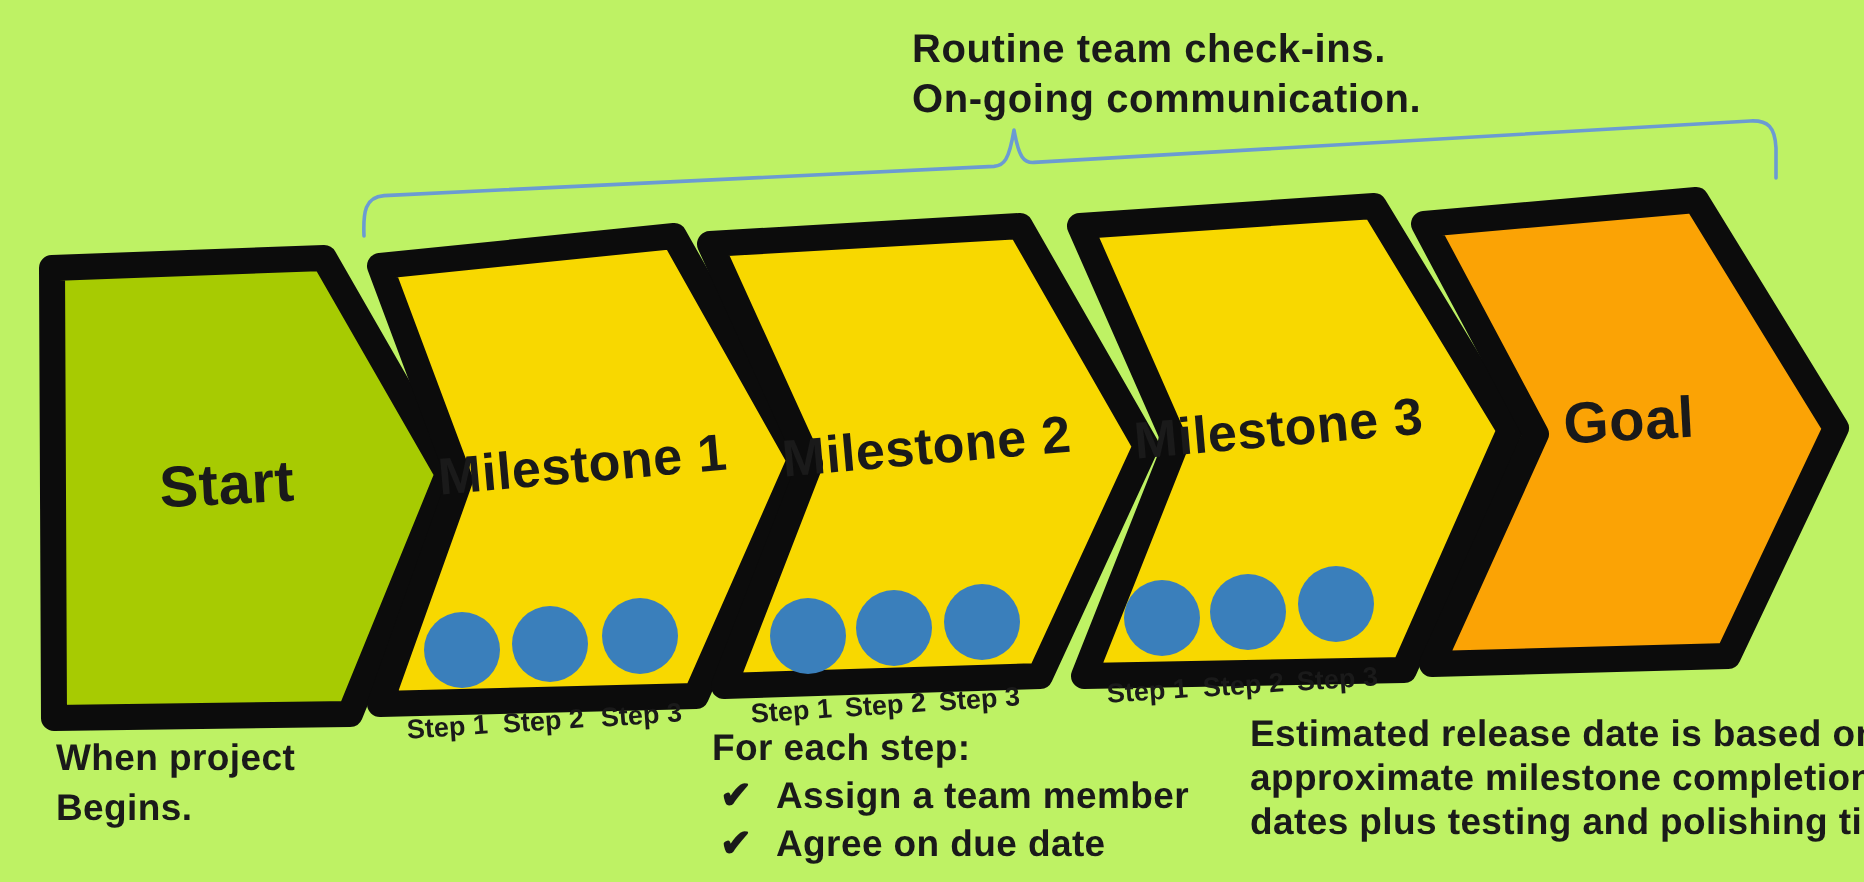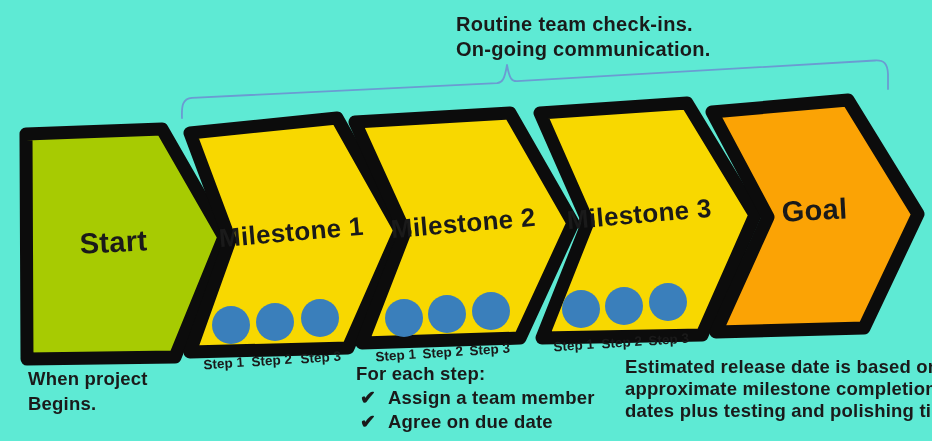--- a/index.html
+++ b/index.html
@@ -4,21 +4,21 @@
 <style>
   html, body {
     margin: 0;
     padding: 0;
     background: #ffffff;
   }
   .canvas {
     position: relative;
     width: 932px;
     height: 441px;
-    background: #5eead4;
+    background: #bef264;
     overflow: hidden;
     font-family: "Liberation Sans", sans-serif;
   }
   svg text {
     fill: #1a1a1a;
     font-family: "Liberation Sans", sans-serif;
   }
   .shape {
     stroke: #0c0c0c;
     stroke-width: 13;

